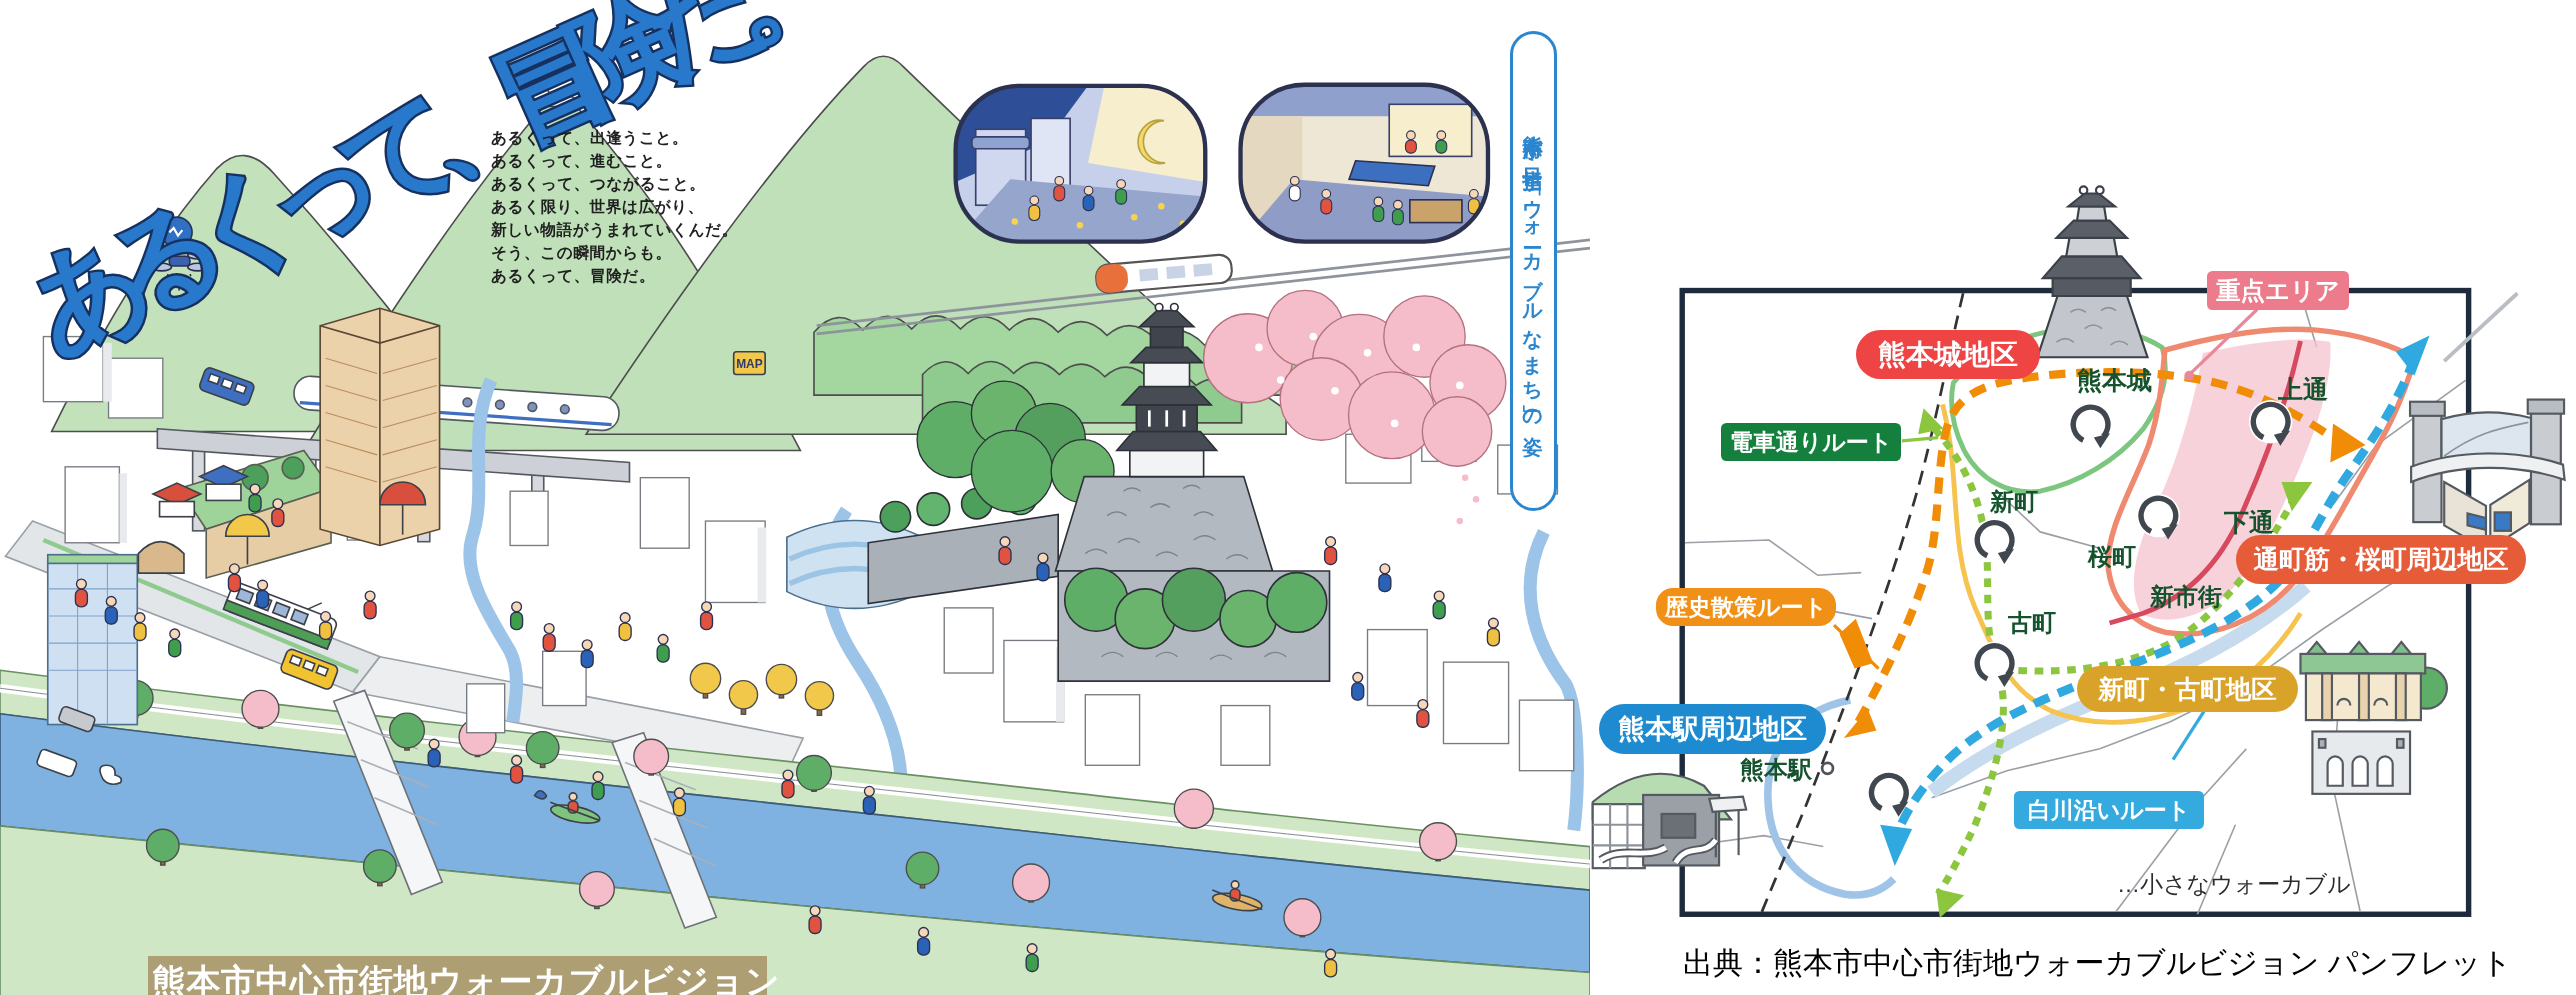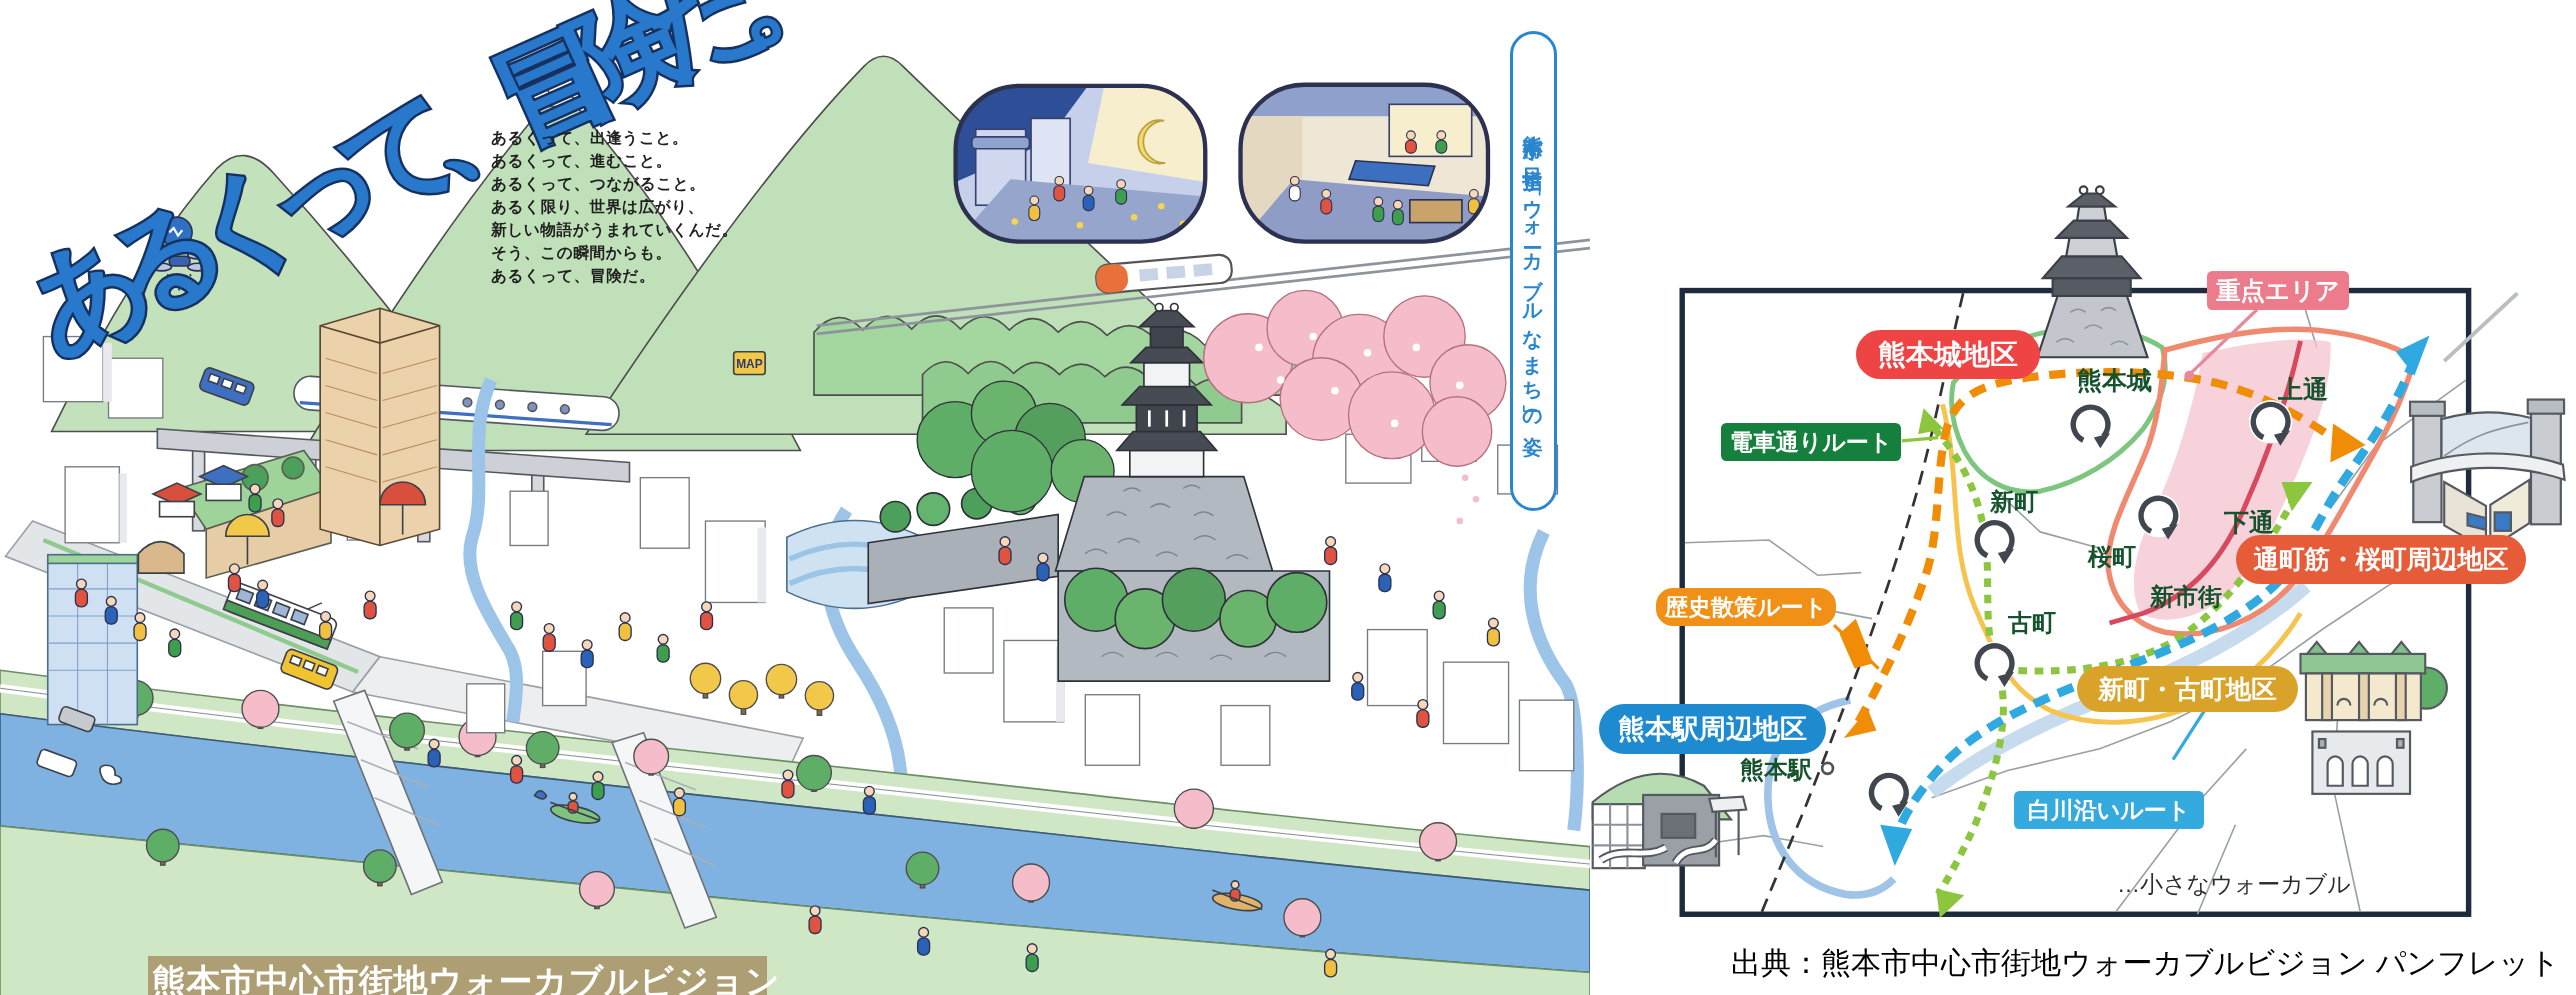--- a/index.html
+++ b/index.html
@@ -25,21 +25,21 @@
   .castle-d{left:1856px;top:330px;width:184px;height:49px;background:#ef4444;font-size:28px;}
   .tram-r{left:1721px;top:423px;width:180px;height:38px;background:#15803d;font-size:23px;}
   .prio{left:2207px;top:271px;width:142px;height:39px;background:#ec7c8c;font-size:24.4px;}
   .tori-d{left:2236px;top:535px;width:290px;height:49px;background:#e65c38;font-size:25.5px;}
   .hist-r{left:1656px;top:588px;width:180px;height:38px;background:#f19016;font-size:23px;border-radius:17px;}
   .sta-d{left:1599px;top:704px;width:227px;height:50px;background:#1e8bd0;font-size:27px;}
   .shira-r{left:2014px;top:759px;width:190px;height:38px;background:#35aade;font-size:23px;margin-top:32px;}
   .shin-d{left:2077px;top:666px;width:221px;height:46px;background:#d9a32a;font-size:25.5px;}
   .pname{position:absolute;color:#14532d;font-weight:700;white-space:nowrap;}
   .legend-t{position:absolute;left:2117px;top:869px;font-size:23px;font-weight:400;color:#2b2b2b;}
-  .caption{position:absolute;left:1683px;top:943px;font-size:30px;color:#000;white-space:nowrap;margin-left:48px;}
+  .caption{position:absolute;left:1683px;top:943px;font-size:30px;color:#000;white-space:nowrap;}
 </style>
 </head>
 <body>
 
 <div class="stage">
 
 <svg width="1590" height="996" viewBox="0 0 2930 1835">
   <defs>
     <clipPath id="cbN">
           <rect x="1761" y="158" width="460" height="287" rx="118"></rect>

